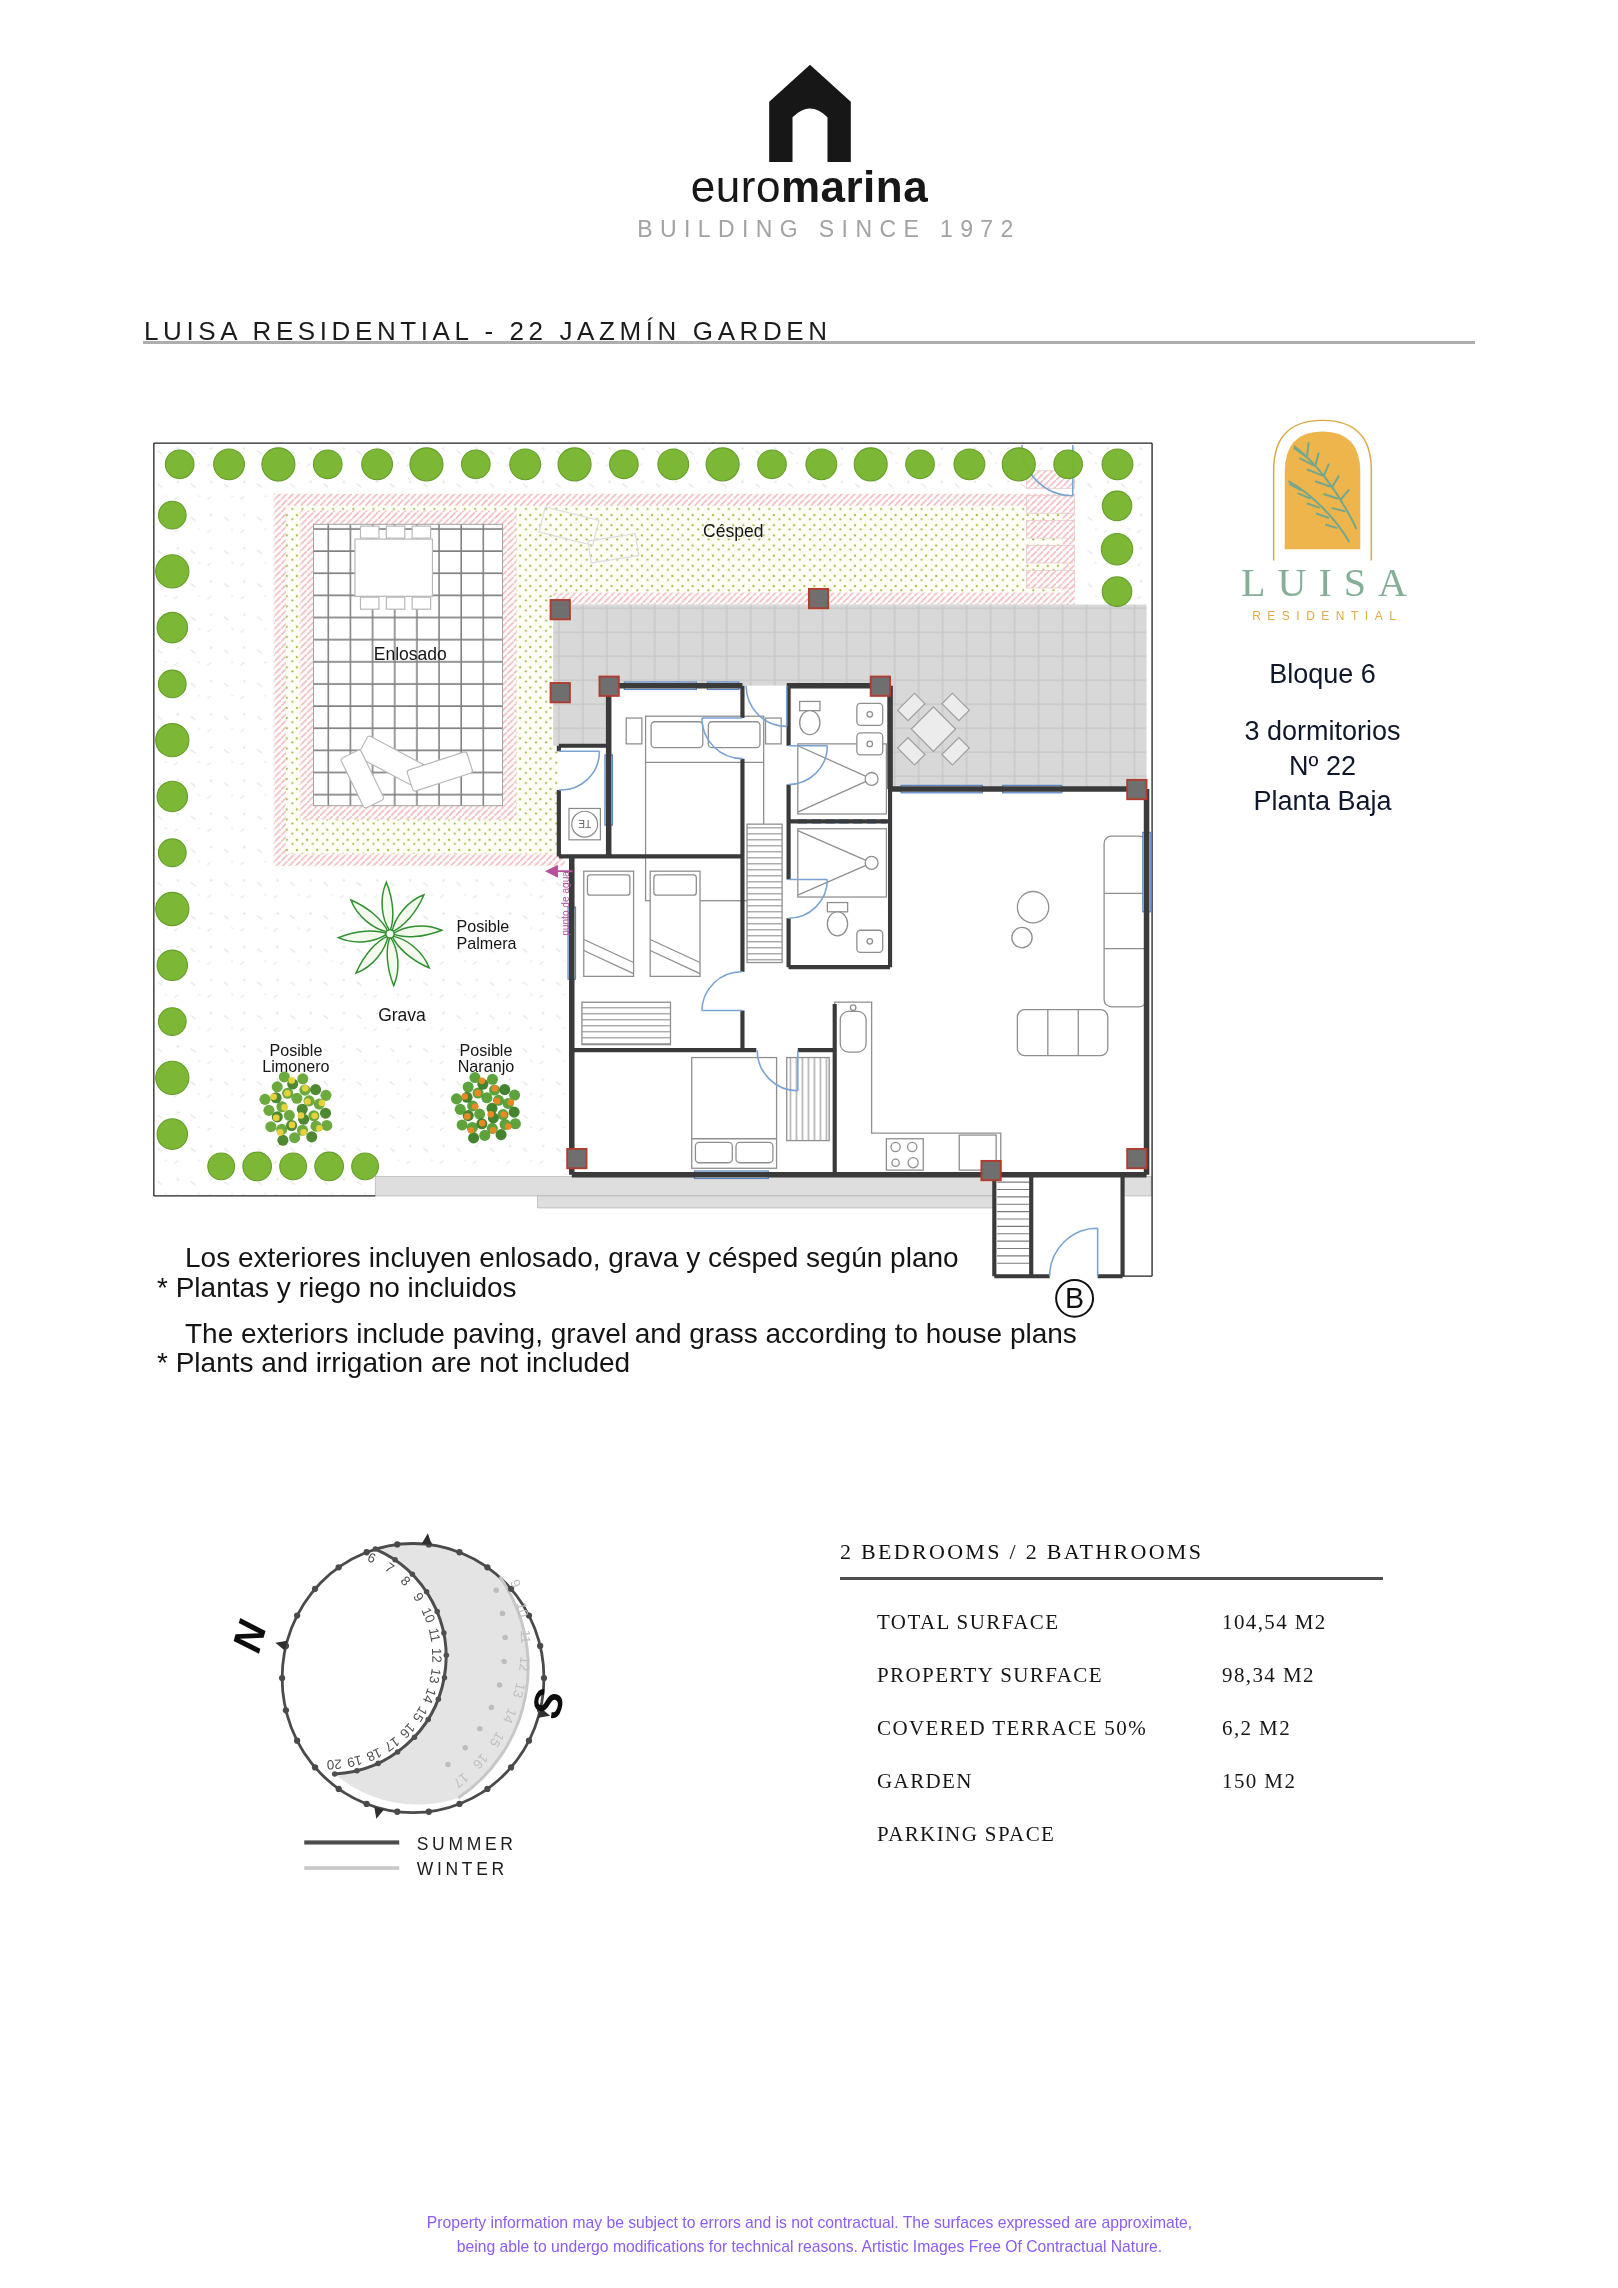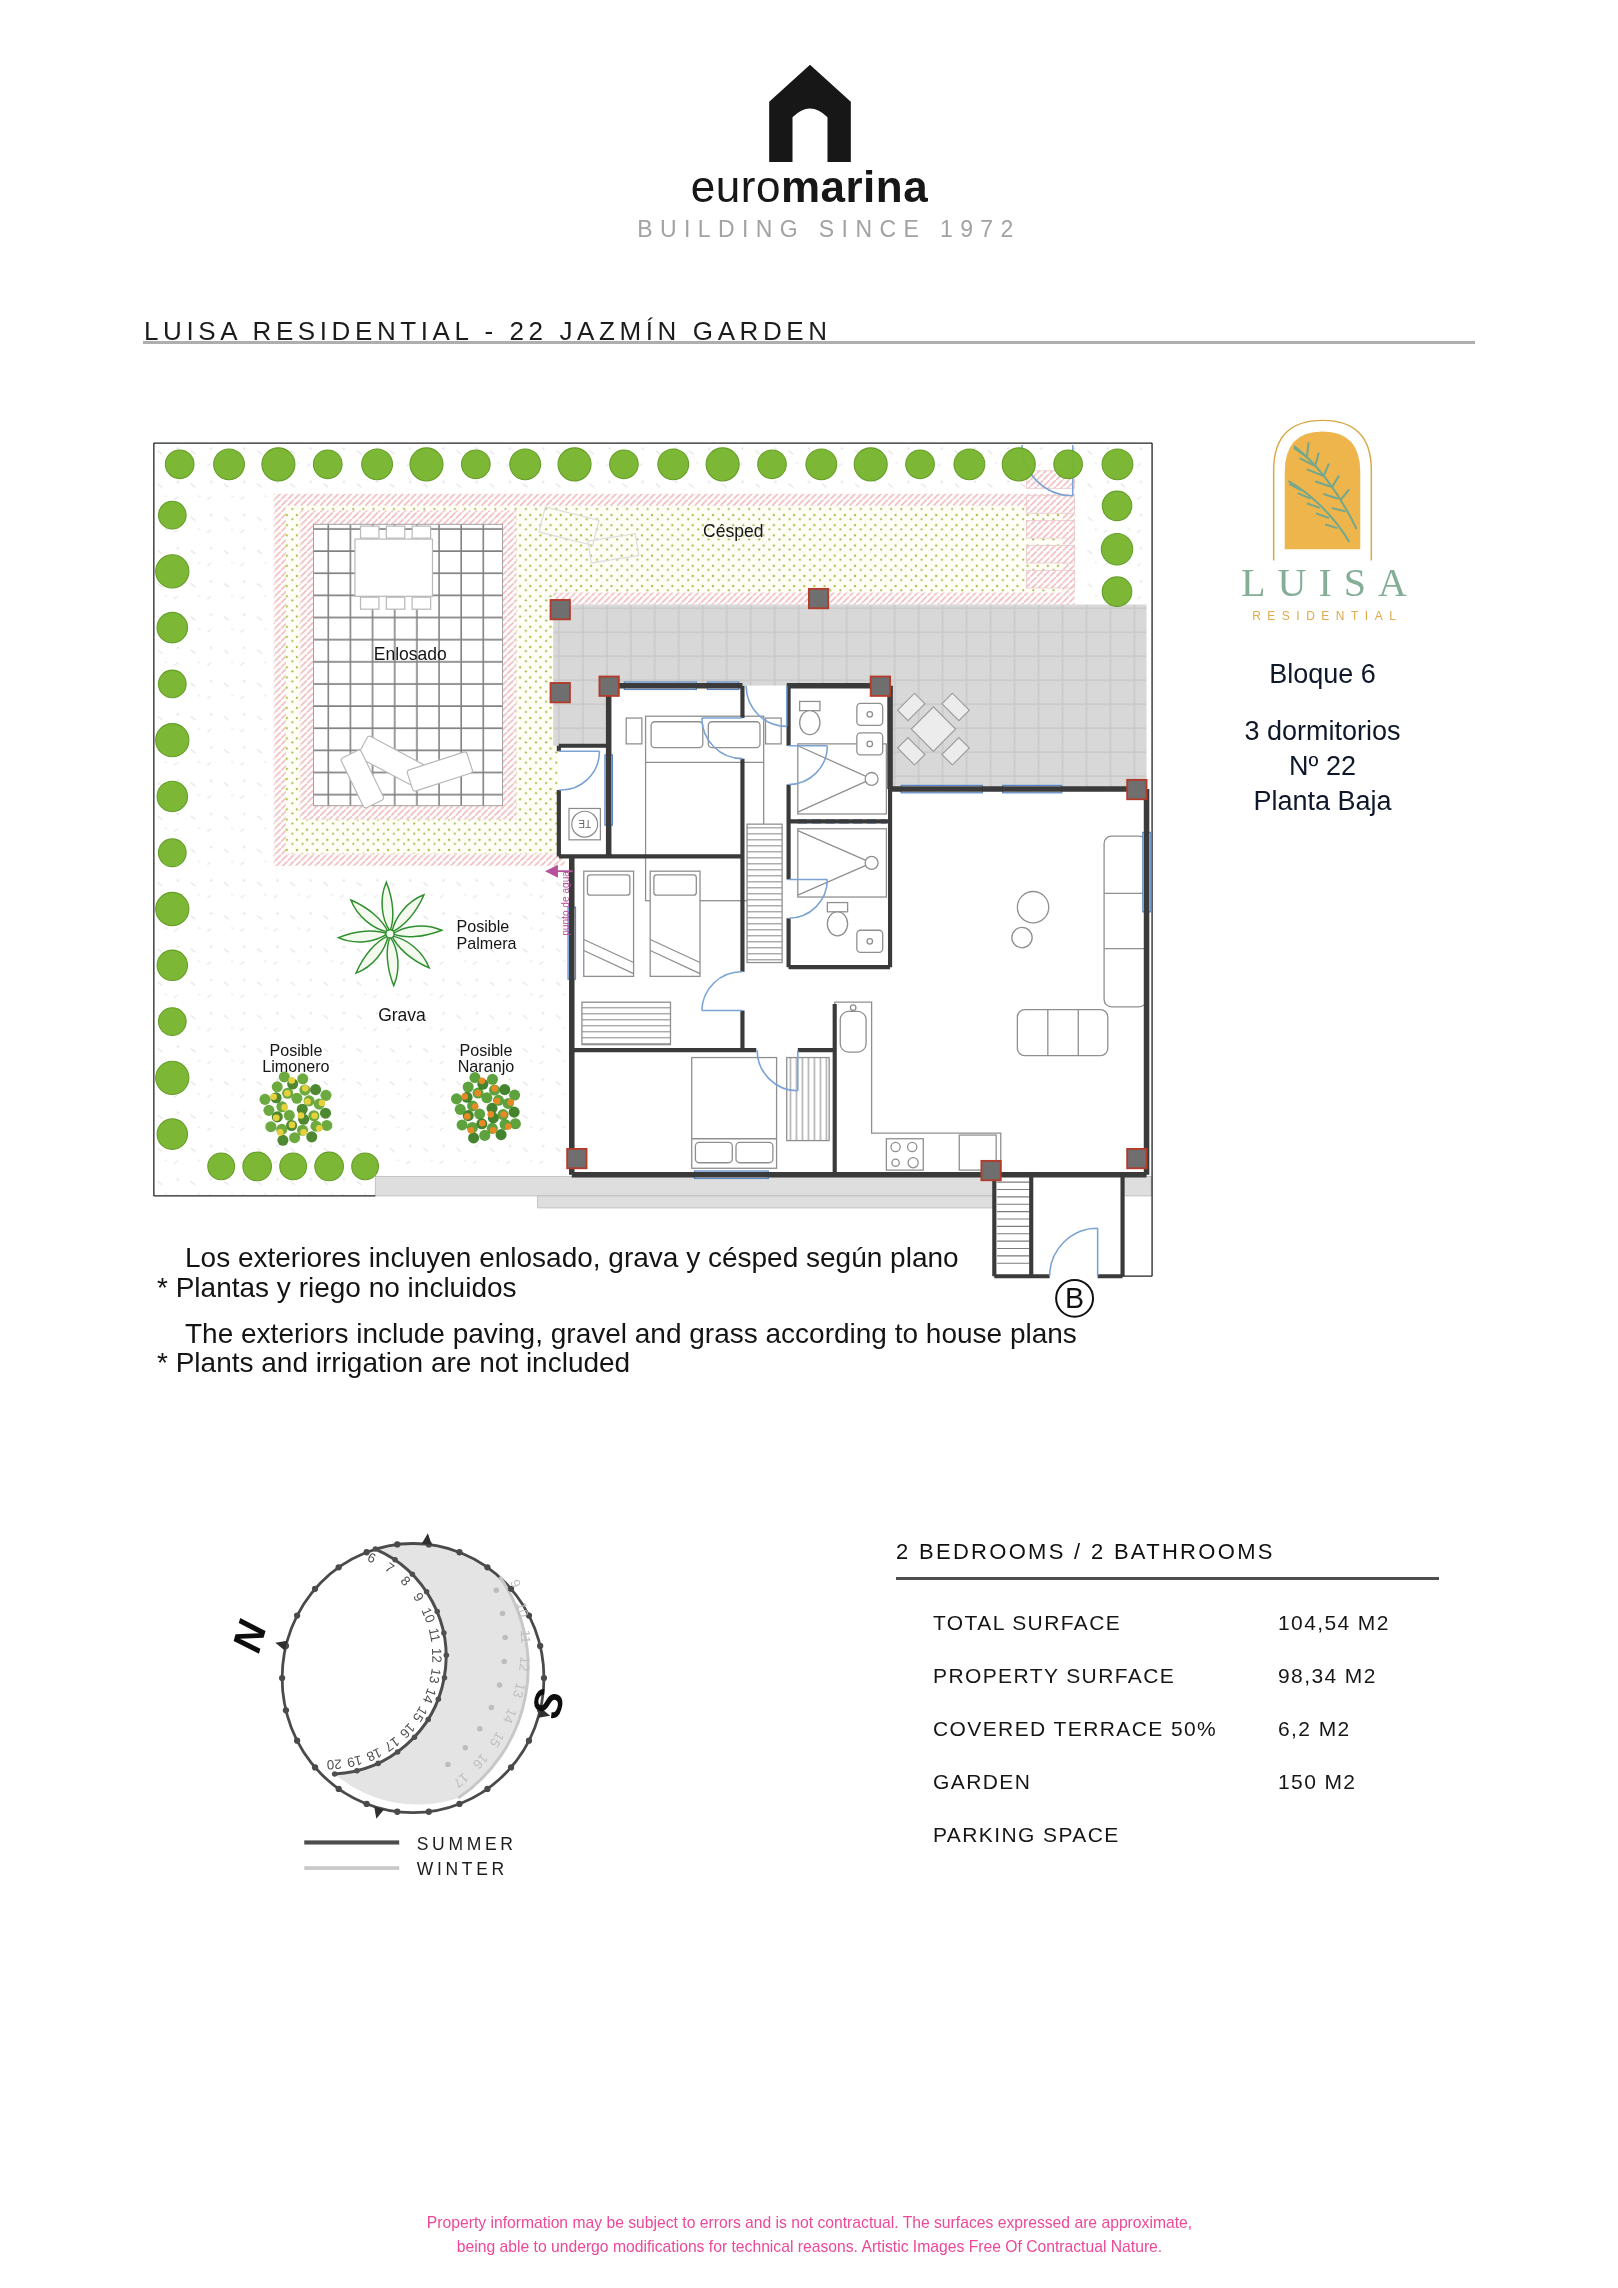--- a/index.html
+++ b/index.html
@@ -22,29 +22,29 @@
               font-family:"Liberation Serif",serif;font-size:40px;letter-spacing:12px;
               color:#85ae97;font-weight:400;text-indent:12px;}
   .luisa-sub{position:absolute;left:1204px;top:609px;width:240px;text-align:center;
              font-size:12px;letter-spacing:6.5px;color:#dfa94c;text-indent:6.5px;}
   .unit-info{position:absolute;left:1200px;top:657px;width:245px;text-align:center;
              font-size:27px;line-height:35px;color:#0f172a;}
   .unit-info .gap{margin-top:22px;}
   
   .note{position:absolute;font-size:28px;color:#141414;white-space:nowrap;}
   
-  .details{position:absolute;left:896px;top:1539px;width:545px;}
+  .details{position:absolute;left:840px;top:1539px;width:545px;font-family:Liberation Serif, serif;}
   .details-header{font-size:22px;letter-spacing:2.3px;color:#101010;}
   .details-underline{margin-top:12px;width:543px;height:2.8px;background:#4f4f4f;}
   .details-rows{margin-top:16.6px;margin-left:37px;}
   .drow{display:flex;height:53px;align-items:center;font-size:21px;letter-spacing:1.4px;color:#161616;}
   .dlabel{width:345px;flex:none;}
   
   .footer{position:absolute;left:0;top:2211px;width:100%;text-align:center;
-          font-size:15.7px;line-height:24px;color:#ec4899;}
+          font-size:15.7px;line-height:24px;color:#8b5cf6;}
   
   svg text{font-family:"Liberation Sans",sans-serif;}
   .plabel{font-size:19px;fill:#151515;}
   .psmall{font-size:17.5px;fill:#151515;}
 </style>
 </head>
 <body>
 
 <div class="page">
 

